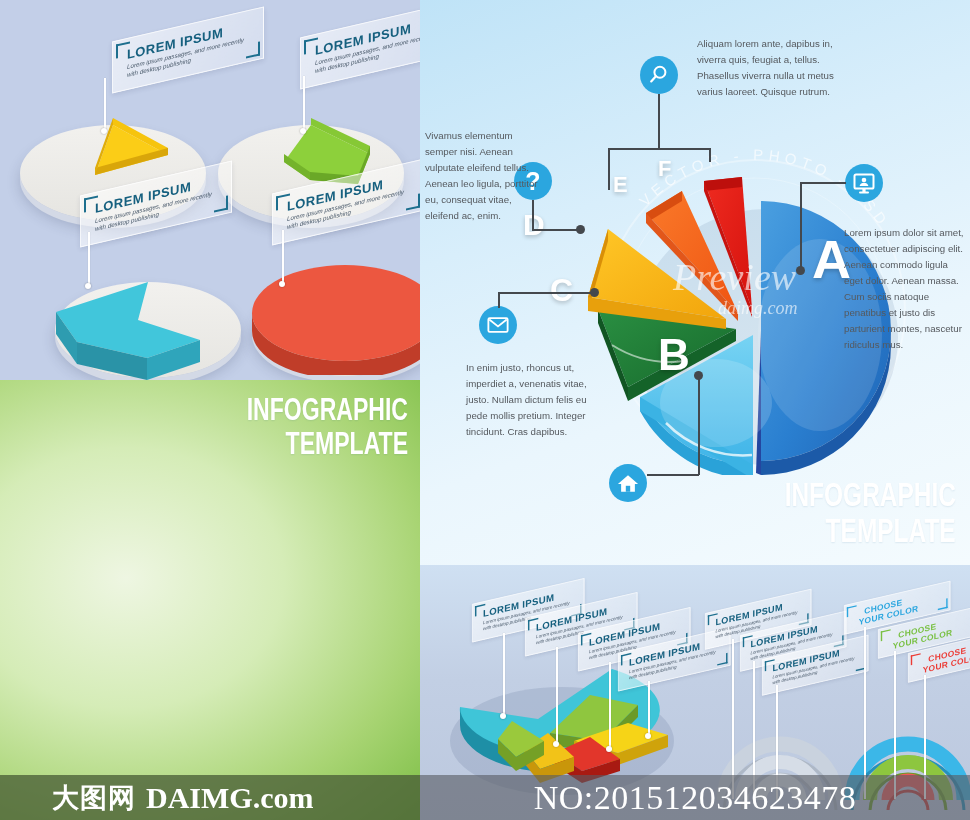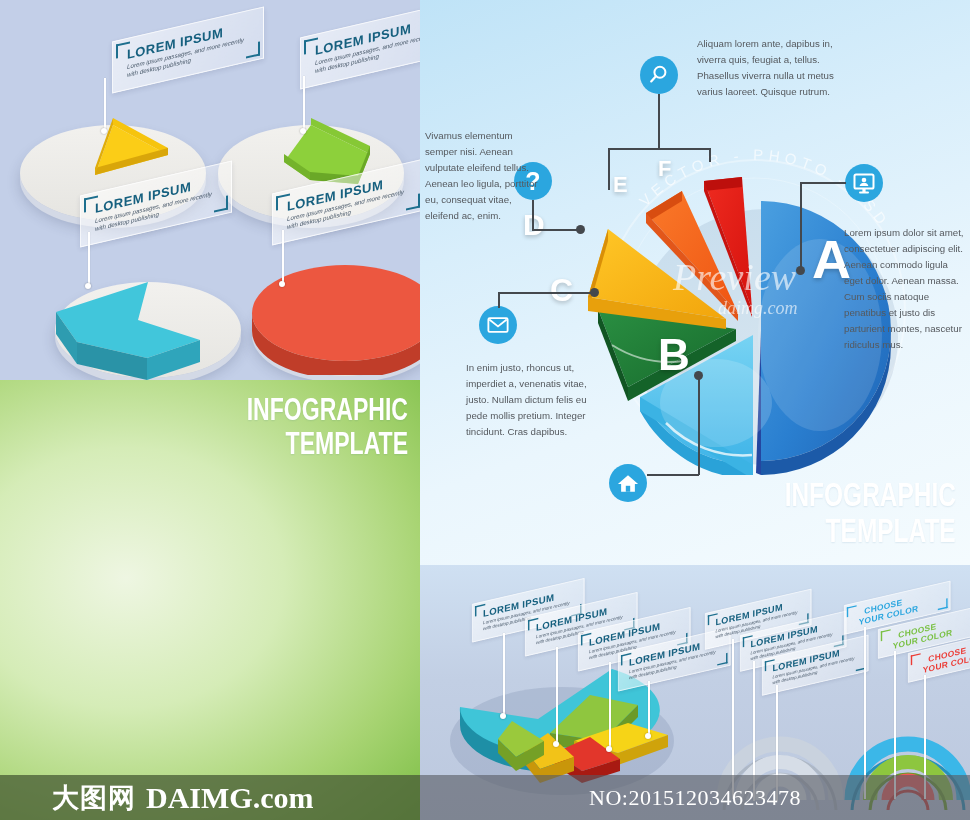--- a/index.html
+++ b/index.html
@@ -58,21 +58,21 @@
   .wm{position:absolute;color:rgba(255,255,255,.55);pointer-events:none;}
   #footer-left{position:absolute;left:0;top:775px;width:420px;height:45px;
     background:rgba(74,95,55,.78);display:flex;align-items:center;gap:10px;padding-left:52px;
     box-sizing:border-box;}
   #footer-right{position:absolute;left:420px;top:775px;width:550px;height:45px;
     background:rgba(88,92,100,.62);display:flex;align-items:center;justify-content:center;}
   .cn-logo{color:#fff;font-size:27px;font-weight:bold;letter-spacing:1px;
     font-family:Liberation Mono, monospace;}
   .daimg{color:#fff;font-size:30px;font-weight:bold;font-family:"Liberation Serif",serif;
     letter-spacing:0px;}
-  .nocode{color:#fff;font-size:22px;font-family:"Liberation Serif",serif;letter-spacing:.5px;}
+  .nocode{color:#fff;font-size:34px;font-family:"Liberation Serif",serif;letter-spacing:.5px;}
 </style>
 </head>
 <body>
 
 <div id="stage">
 
   <div class="panel" id="panel-iso">
 
     <div>
       <div class="iso-base" style="left:20px;top:125px;"></div>

